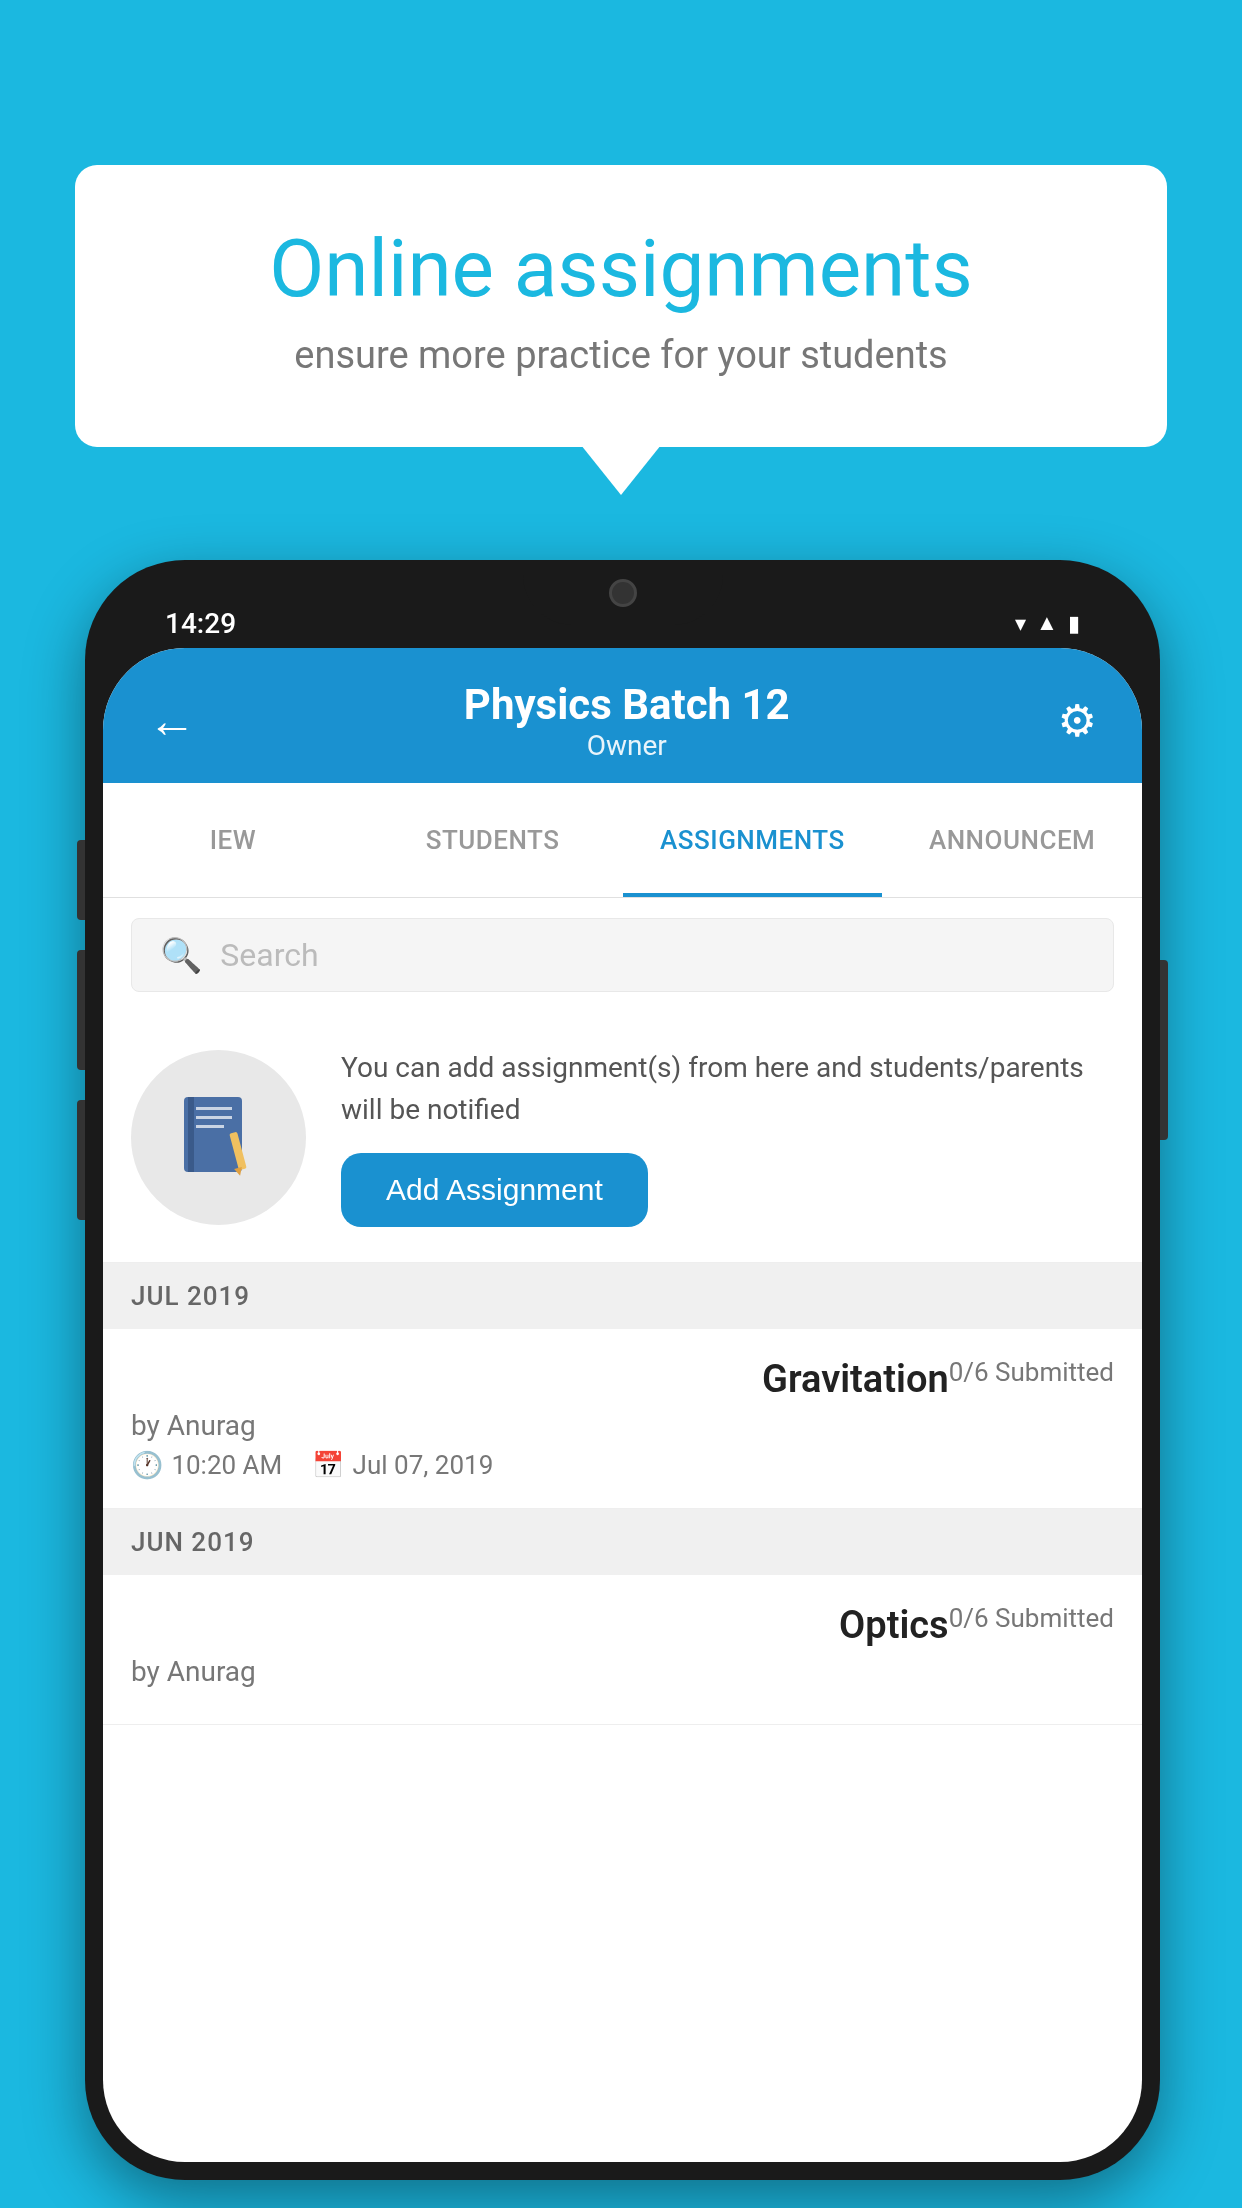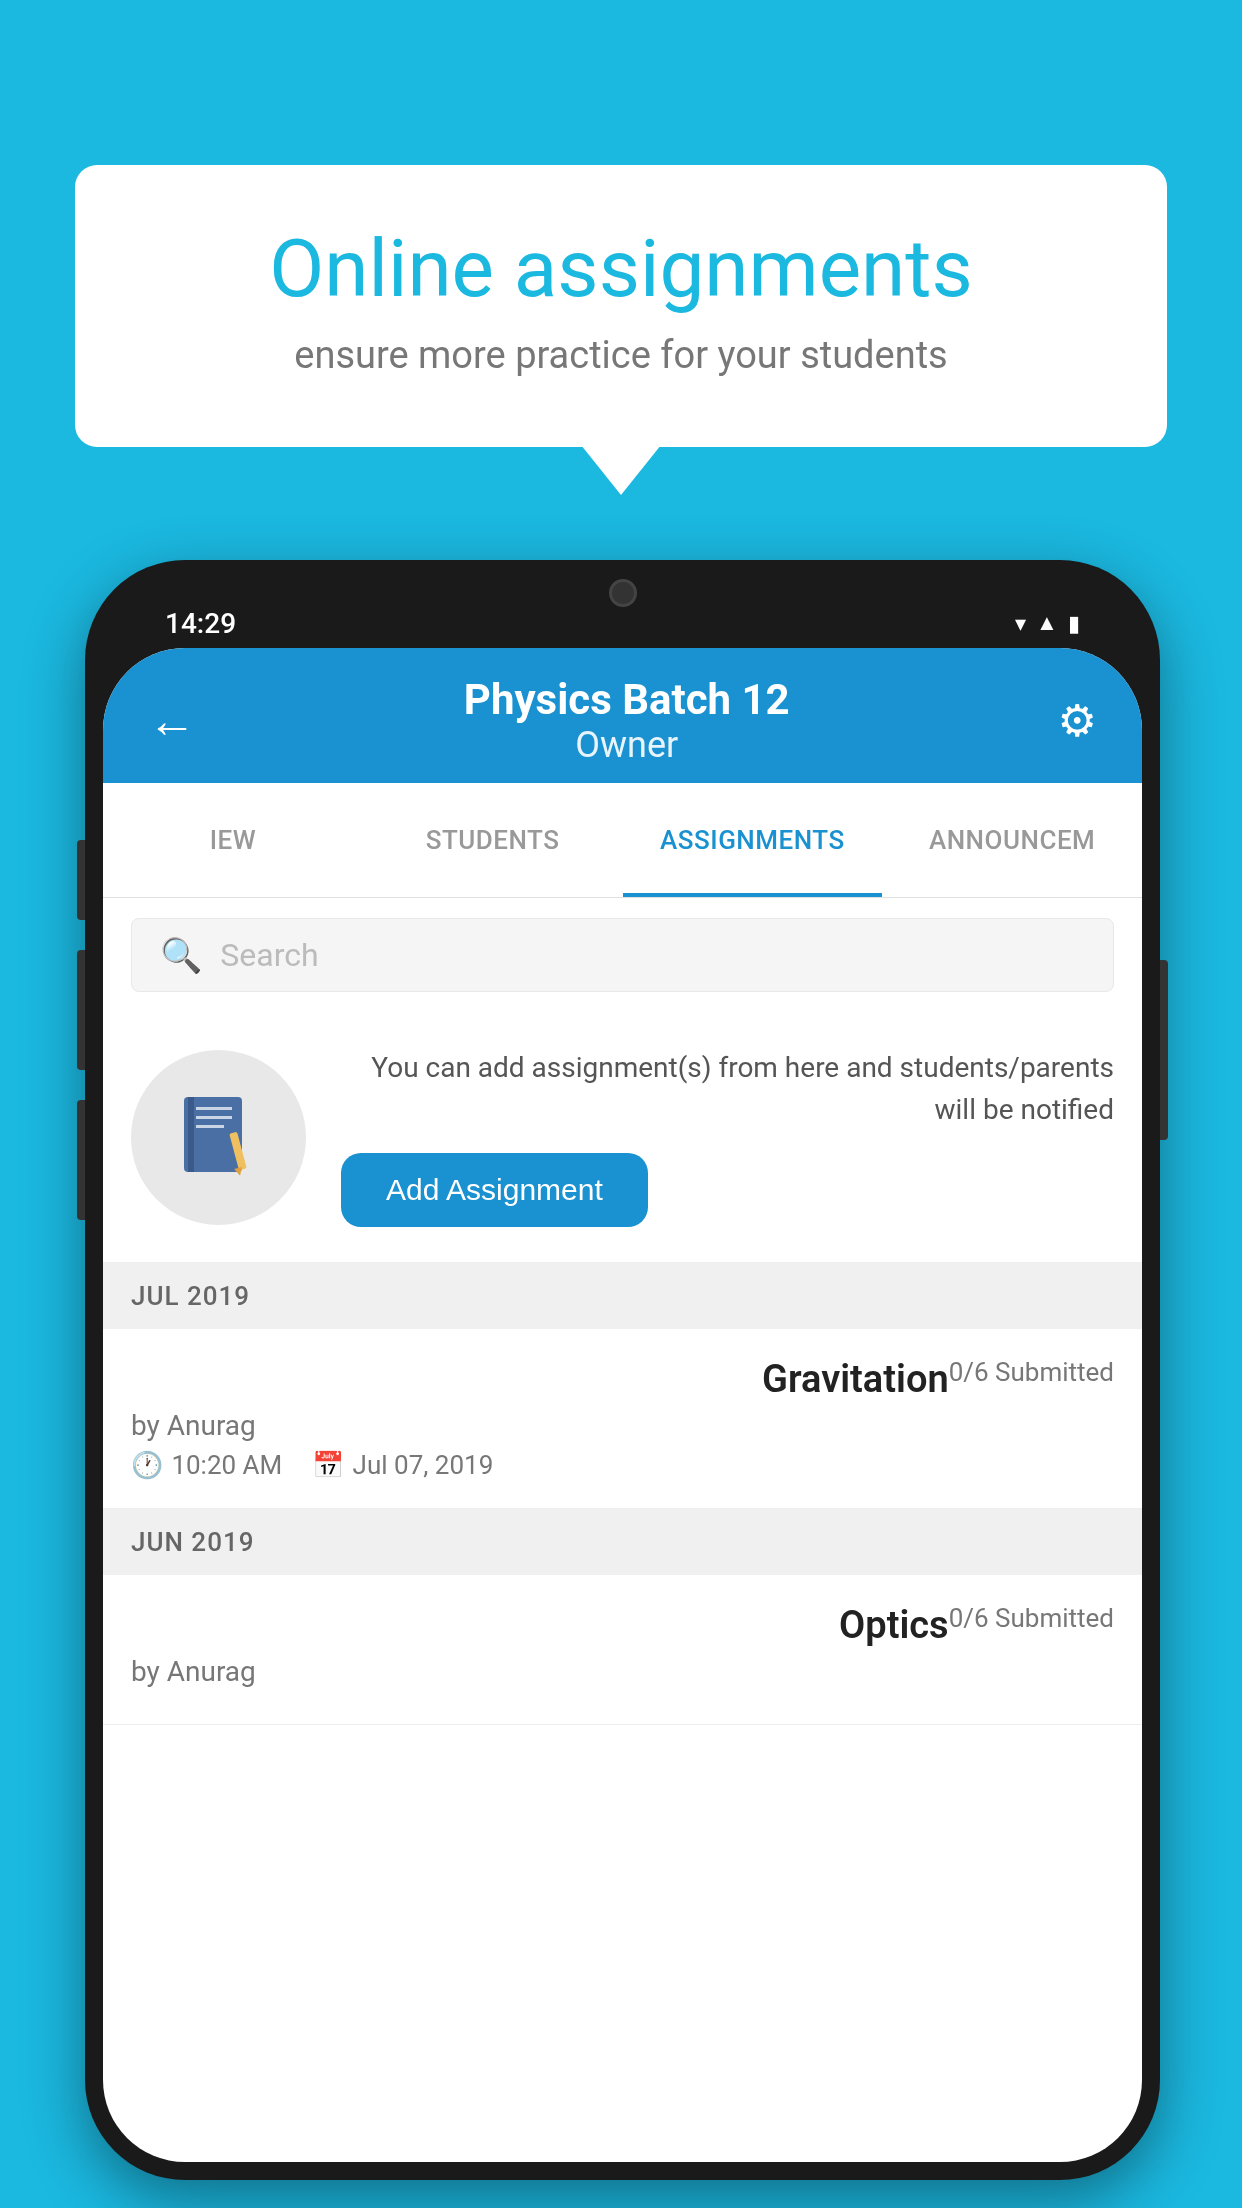--- a/index.html
+++ b/index.html
@@ -141,21 +141,21 @@
     .header-center {
       text-align: center;
     }
     .header-title {
       color: white;
       font-size: 42px;
       font-weight: 700;
     }
     .header-subtitle {
       color: rgba(255,255,255,0.9);
-      font-size: 36px;
+      font-size: 28px;
       font-weight: 400;
     }
     .header-gear {
       color: white;
       font-size: 44px;
     }
 
     
     .tabs-bar {
       background: white;
@@ -231,21 +231,20 @@
       margin-right: 35px;
     }
     .promo-content {
       flex: 1;
     }
     .promo-text {
       color: #555;
       font-size: 28px;
       line-height: 1.5;
       margin-bottom: 22px;
-      text-align: right;
     }
     .add-assignment-btn {
       background: #1a91d0;
       color: white;
       border: none;
       border-radius: 20px;
       padding: 20px 45px;
       font-size: 30px;
       font-weight: 500;
       cursor: pointer;

